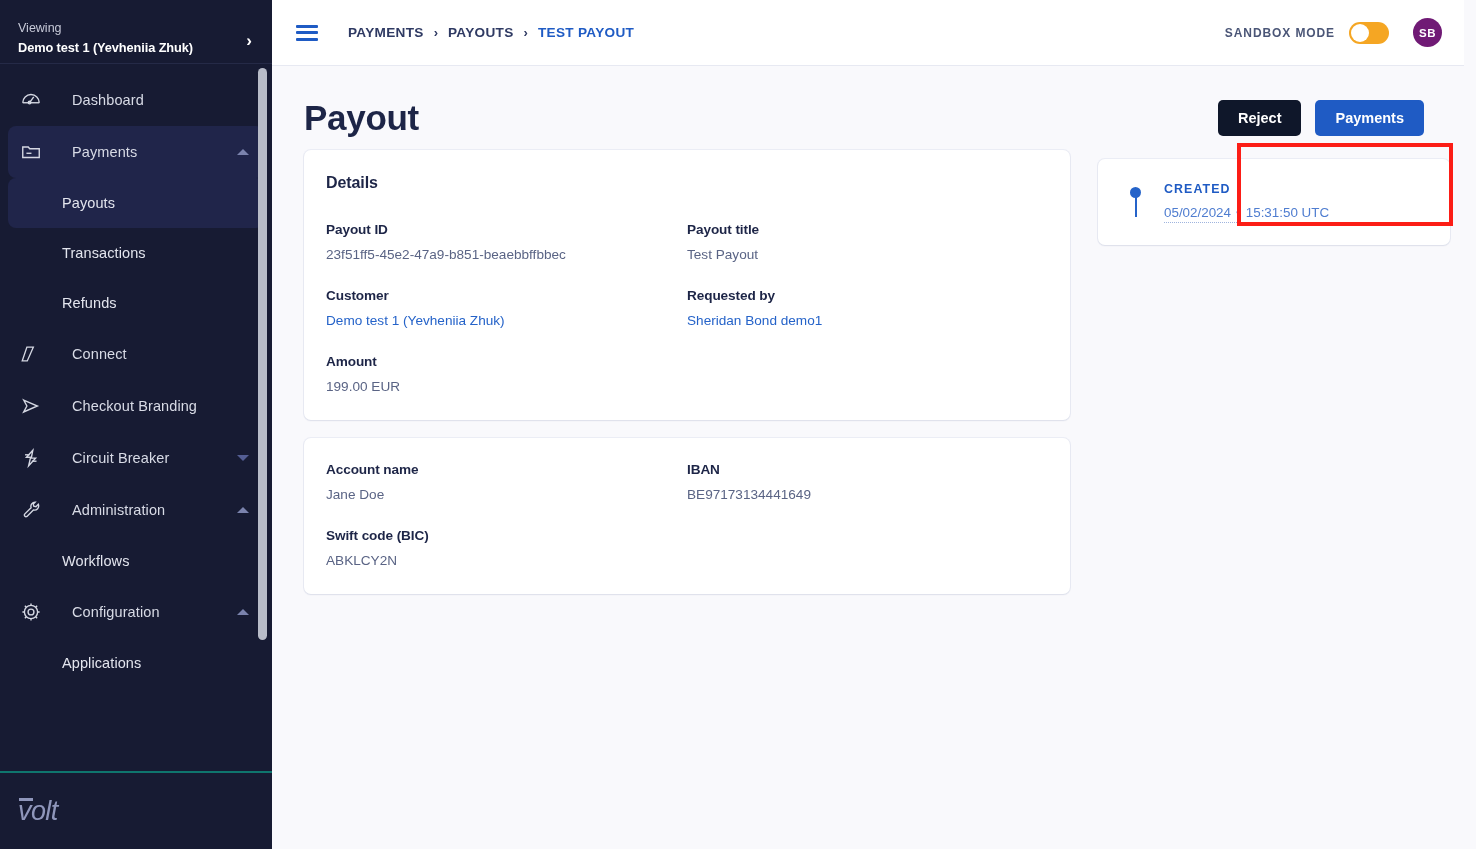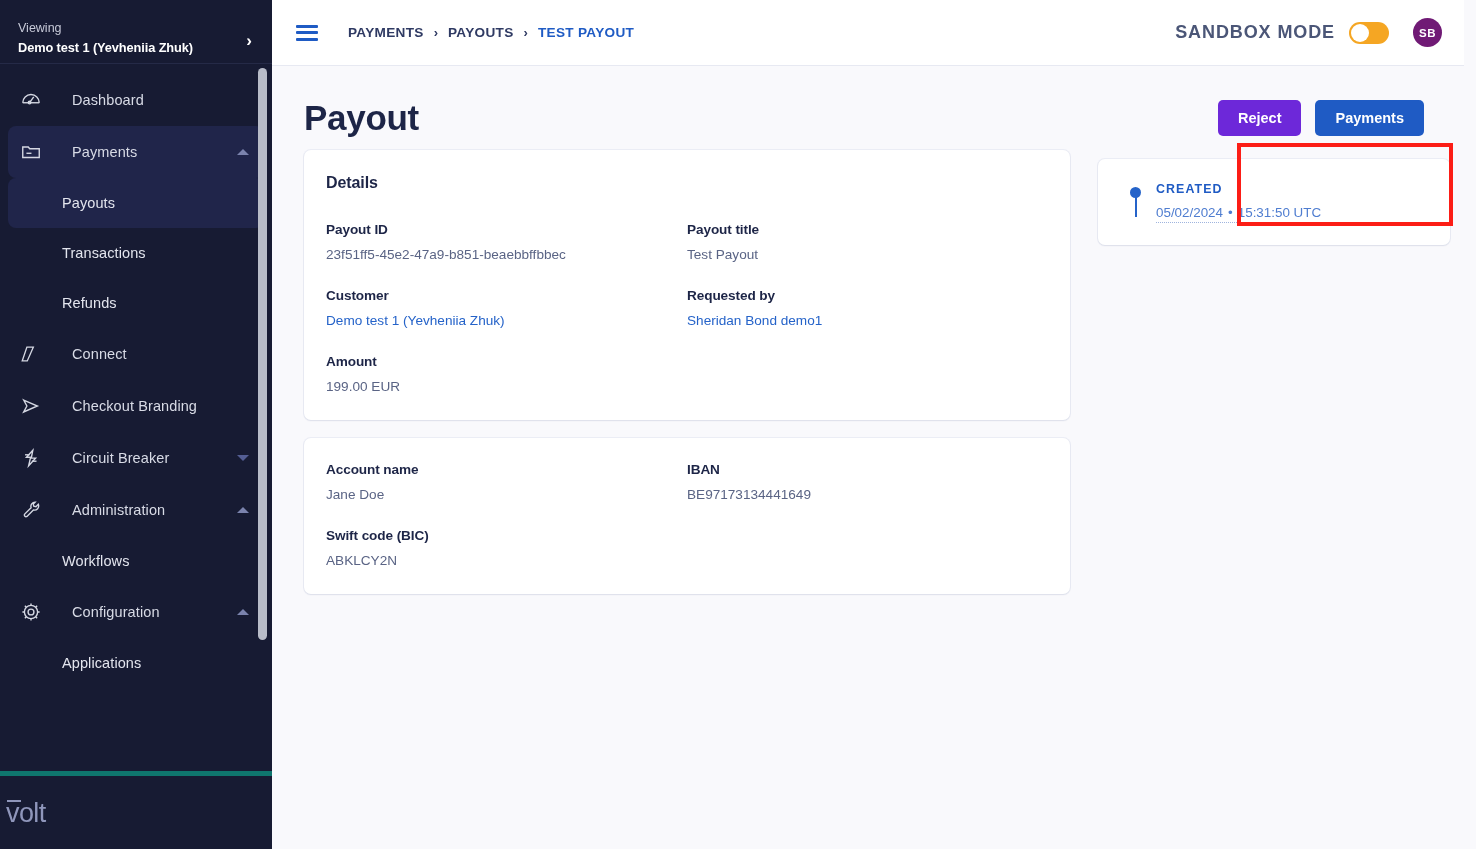--- a/index.html
+++ b/index.html
@@ -84,22 +84,22 @@
     background: transparent;
   }
   .sb-thumb {
     position: absolute; right: 3px; top: 4px;
     width: 9px; height: 572px;
     background: #b8bcc8; border-radius: 5px;
   }
 
   .sidebar-footer {
     height: 78px; flex: 0 0 78px;
-    border-top: 5px solid #0f766e;
-    display: flex; align-items: center; padding-left: 6px;
+    border-top: 2px solid #0f766e;
+    display: flex; align-items: center; padding-left: 18px; font-style: italic;
   }
   .volt-logo { position: relative; width: 64px; height: 30px; }
   .volt-logo .vtxt {
     font-family: "Liberation Sans", sans-serif;
     font-size: 27px; font-weight: 400; color: #8f96bb; letter-spacing: -0.6px;
     line-height: 30px;
   }
   .volt-logo .vbar {
     position: absolute; left: 1px; top: 2px; width: 14px; height: 2.5px; background: #8f96bb;
   }
@@ -124,21 +124,21 @@
     font-stretch: condensed;
   }
   .crumb.current { color: #1f5bc4; }
   .crumb-sep {
     color: #2f3a63; font-size: 13px; font-weight: 700;
     margin: 0 10px; line-height: 1;
   }
 
   .topbar-right { margin-left: auto; display: flex; align-items: center; }
   .sandbox-label {
-    font-size: 18px; font-weight: 700; color: #4b5677; letter-spacing: 0.9px;
+    font-size: 12px; font-weight: 700; color: #4b5677; letter-spacing: 0.9px;
     margin-right: 14px;
   }
   .toggle {
     width: 40px; height: 22px; border-radius: 11px; background: #f5a623;
     position: relative; cursor: pointer; margin-right: 24px;
   }
   .toggle .knob {
     position: absolute; left: 2px; top: 2px;
     width: 18px; height: 18px; border-radius: 50%; background: #ffffff;
   }
@@ -155,21 +155,21 @@
     padding: 30px 24px 0 32px; height: 74px;
   }
   .page-title { font-size: 35px; font-weight: 700; color: #1d2547; letter-spacing: -0.3px; }
   .page-actions { margin-left: auto; display: flex; gap: 14px; padding-right: 16px; }
   .btn {
     height: 36px; border-radius: 5px; border: none; cursor: pointer;
     font-size: 14.5px; font-weight: 700; color: #ffffff;
     font-family: "Liberation Sans", sans-serif;
     padding: 0 20px;
   }
-  .btn-reject { background: #6d28d9; }
+  .btn-reject { background: #0f172a; }
   .btn-approve { background: #1f5bc4; }
 
   .annot-box {
     position: absolute; left: 965px; top: 77px;
     width: 216px; height: 83px;
     border: 4px solid #fc1d16;
     background: transparent;
     pointer-events: none;
     z-index: 5;
   }
@@ -209,21 +209,21 @@
   }
   .tl-marker { width: 58px; flex: 0 0 58px; position: relative; }
   .tl-dot {
     position: absolute; left: 32px; top: 6px;
     width: 11px; height: 11px; border-radius: 50%; background: #2563c9;
   }
   .tl-line {
     position: absolute; left: 36.5px; top: 15px; width: 2px; height: 21px;
     background: #2563c9;
   }
-  .tl-body { padding-top: 1px; }
+  .tl-body { padding-top: 1px; margin-left: 8px; }
   .tl-title {
     font-size: 12.4px; font-weight: 700; color: #1f5bc4; letter-spacing: 1.1px;
     margin-bottom: 7px;
   }
   .tl-time {
     font-size: 13.4px; color: #4f7dd0; font-weight: 400;
     border-bottom: 1px dotted #9fb4de; display: inline-block; padding-bottom: 2px;
     cursor: default;
   }
   .tl-dotsep { padding: 0 5px; }

